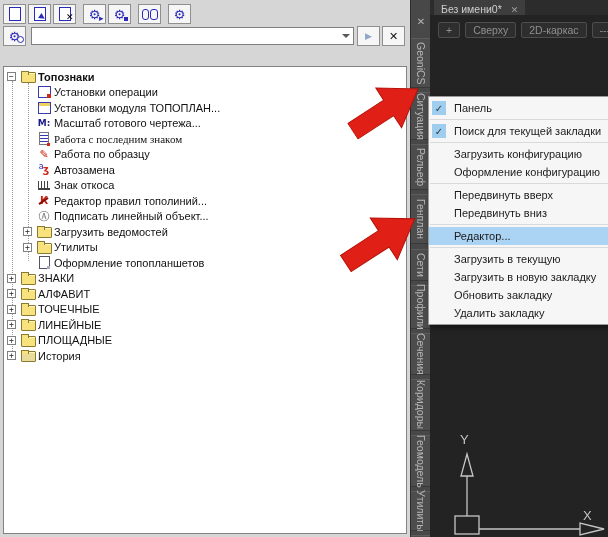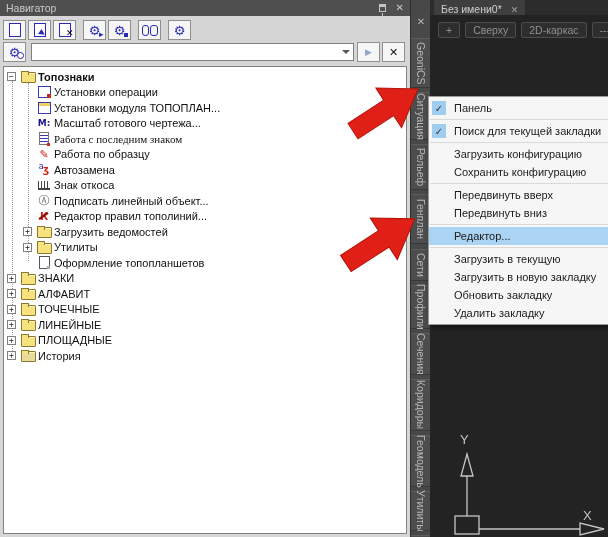--- a/index.html
+++ b/index.html
@@ -99,26 +99,20 @@
   .arrow { position:absolute; z-index:10; }
   .arrow1 { left:346px; top:82px; transform:rotate(-33deg); }
   .arrow2 { left:336px; top:212px; transform:rotate(-33deg); }
 </style>
 </head>
 <body>
 
 <div class="app">
 
   <div class="palette">
-    <div class="titlebar">
-      <span class="title">Навигатор</span>
-      <span class="sp"></span>
-      <span class="pin"></span>
-      <span class="tclose"></span>
-    </div>
     <div class="toolrow" id="tb1">
         <div class="tb">
           <span class="ic ic-new-doc"></span>
         </div>
         <div class="tb">
           <span class="ic ic-open-doc"></span>
         </div>
         <div class="tb">
           <span class="ic ic-del-doc"></span>
         </div>
@@ -188,27 +182,27 @@
           <span class="ic ic-autoreplace"></span>
           <span class="tlabel">Автозамена</span>
         </div>
         <div class="trow" style="padding-left: 19px;">
           <span class="expsp"></span>
           <span class="ic ic-slope"></span>
           <span class="tlabel">Знак откоса</span>
         </div>
         <div class="trow" style="padding-left: 19px;">
           <span class="expsp"></span>
+          <span class="ic ic-rules"></span>
+          <span class="tlabel">Редактор правил тополиний...</span>
+        </div>
+        <div class="trow" style="padding-left: 19px;">
+          <span class="expsp"></span>
           <span class="ic ic-label-a"></span>
           <span class="tlabel">Подписать линейный объект...</span>
-        </div>
-        <div class="trow" style="padding-left: 19px;">
-          <span class="expsp"></span>
-          <span class="ic ic-rules"></span>
-          <span class="tlabel">Редактор правил тополиний...</span>
         </div>
         <div class="trow" style="padding-left: 19px;">
           <span class="exp">+</span>
           <span class="ic ic-folder"></span>
           <span class="tlabel">Загрузить ведомостей</span>
         </div>
         <div class="trow" style="padding-left: 19px;">
           <span class="exp">+</span>
           <span class="ic ic-folder"></span>
           <span class="tlabel">Утилиты</span>
@@ -300,21 +294,21 @@
         <span class="mcheck on">✓</span>
         <span class="mlabel">Поиск для текущей закладки</span>
       </div>
       <div class="msep"></div>
       <div class="mi">
         <span class="mcheck"></span>
         <span class="mlabel">Загрузить конфигурацию</span>
       </div>
       <div class="mi">
         <span class="mcheck"></span>
-        <span class="mlabel">Сохранить конфигурацию</span>
+        <span class="mlabel">Оформление конфигурацию</span>
       </div>
       <div class="msep"></div>
       <div class="mi">
         <span class="mcheck"></span>
         <span class="mlabel">Передвинуть вверх</span>
       </div>
       <div class="mi">
         <span class="mcheck"></span>
         <span class="mlabel">Передвинуть вниз</span>
       </div>

